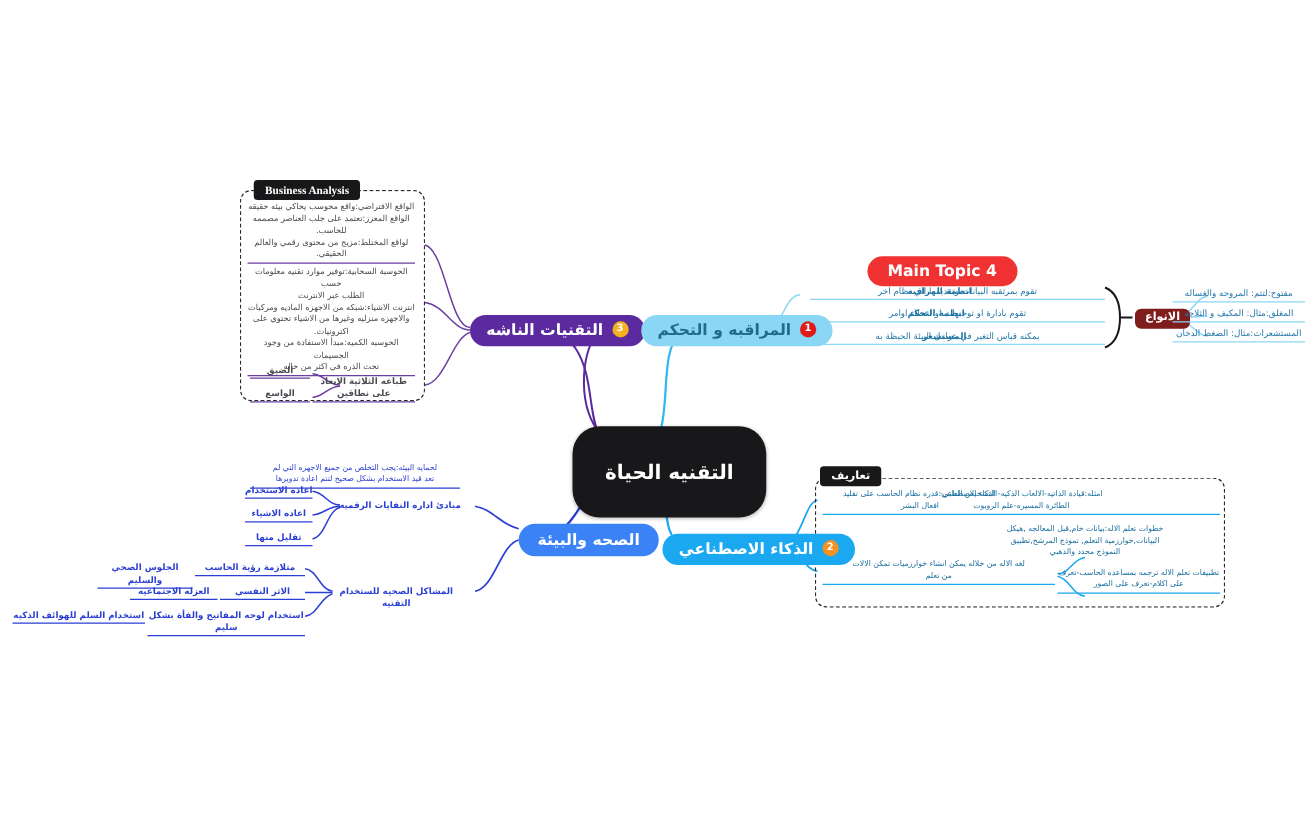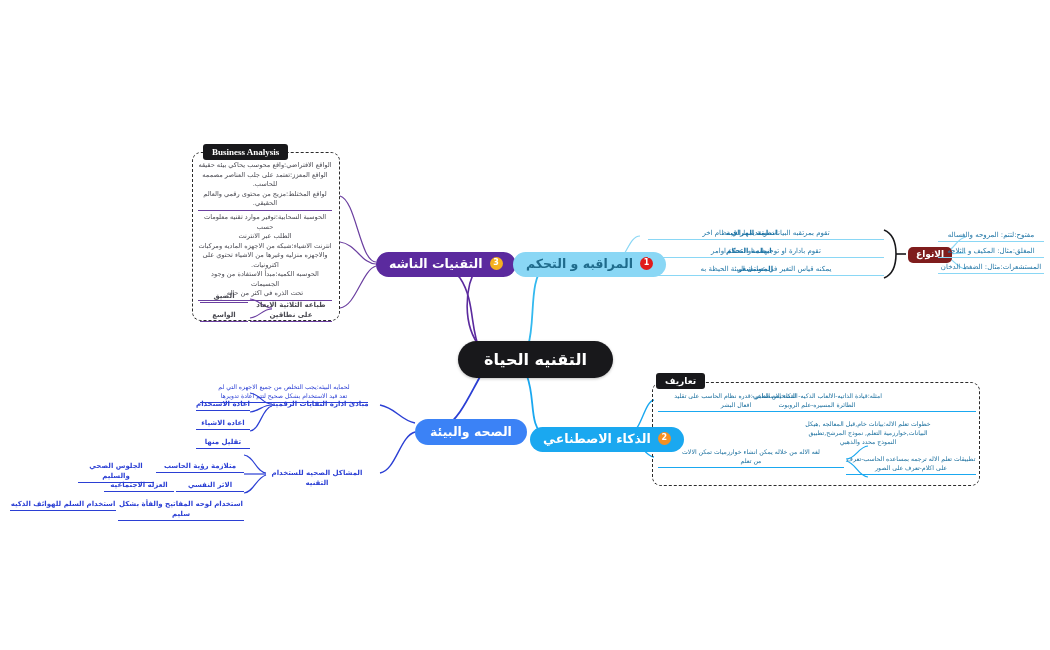--- a/index.html
+++ b/index.html
@@ -12,21 +12,21 @@
   }
   #canvas{position:absolute;left:0;top:0;width:1050px;height:650px;}
   svg.links{position:absolute;left:0;top:0;width:1050px;height:650px;pointer-events:none;}
 
   .node{position:absolute;box-sizing:border-box;}
 
   
   .central{
     background:#18181b;color:#ffffff;
     border-radius:22px;
-    padding:9px 26px;
+    padding:27px 26px;
     font-size:16px;font-weight:bold;
     direction:rtl;text-align:center;
     white-space:nowrap;
     box-shadow:0 1px 3px rgba(0,0,0,.25);
   }
   
   .pill{
     border-radius:14px;
     padding:5px 13px 6px 13px;
     font-size:12.5px;font-weight:bold;
@@ -68,21 +68,21 @@
   
   .leaf{
     position:absolute;
     direction:rtl;text-align:center;
     font-size:6.6px;line-height:1.45;
     white-space:pre-line;
     box-sizing:border-box;
     padding-bottom:1px;
   }
   .leaf.ul-purple{border-bottom:1.1px solid #6b3fa0;color:#4a4a52;}
-  .leaf.ul-blue  {border-bottom:1.1px solid #2b3fd4;color:#2b3fd4;margin-top:12px;}
+  .leaf.ul-blue  {border-bottom:1.1px solid #2b3fd4;color:#2b3fd4;}
   .leaf.ul-cyan2 {border-bottom:1.1px solid #8ad7f5;color:#2176a6;}
   .leaf.ul-sky   {border-bottom:1.1px solid #1aa8f0;color:#1a6f9e;}
 
   .leaf.sm{font-size:6.2px;}
   .leaf.md{font-size:7px;}
   .leaf.bold{font-weight:bold;}
 </style>
 </head>
 <body>
 
@@ -160,20 +160,21 @@
 للحاسب.
 لواقع المختلط:مزيج من محتوى رقمي والعالم
 الحقيقي.</div>
 
   <div class="leaf ul-purple md bold" style="left:250px;top:300px;width:82px;">طباعه الثلاثية الابعاد على نطاقين</div>
 
   <div class="leaf ul-purple md bold" style="left:200px;top:291px;width:48px;text-align:center;">الضيق</div>
 
   <div class="leaf ul-purple md bold" style="left:200px;top:310px;width:48px;text-align:center;">الواسع</div>
 
+  <div class="node pill red" style="left:694px;top:205px;">Main Topic 4</div>
 
   <div class="node pill cyan" style="left:513px;top:252px;">
     <span class="badge red">1</span>
     <span>المراقبه و التحكم</span>
   </div>
 
   <div class="leaf ul-cyan2 md" style="left:648px;top:228px;width:236px;text-align:center;">تقوم بمرتقبه البيانات وتقديمها الي نظام اخر</div>
   <div class="leaf md bold" style="left:726px;top:228px;width:80px;color:#2176a6;text-align:left;">انظمة المراقبه</div>
 
   <div class="leaf ul-cyan2 md" style="left:648px;top:246px;width:236px;text-align:center;">تقوم بادارة او توجيهات او اعطاء اوامر</div>

